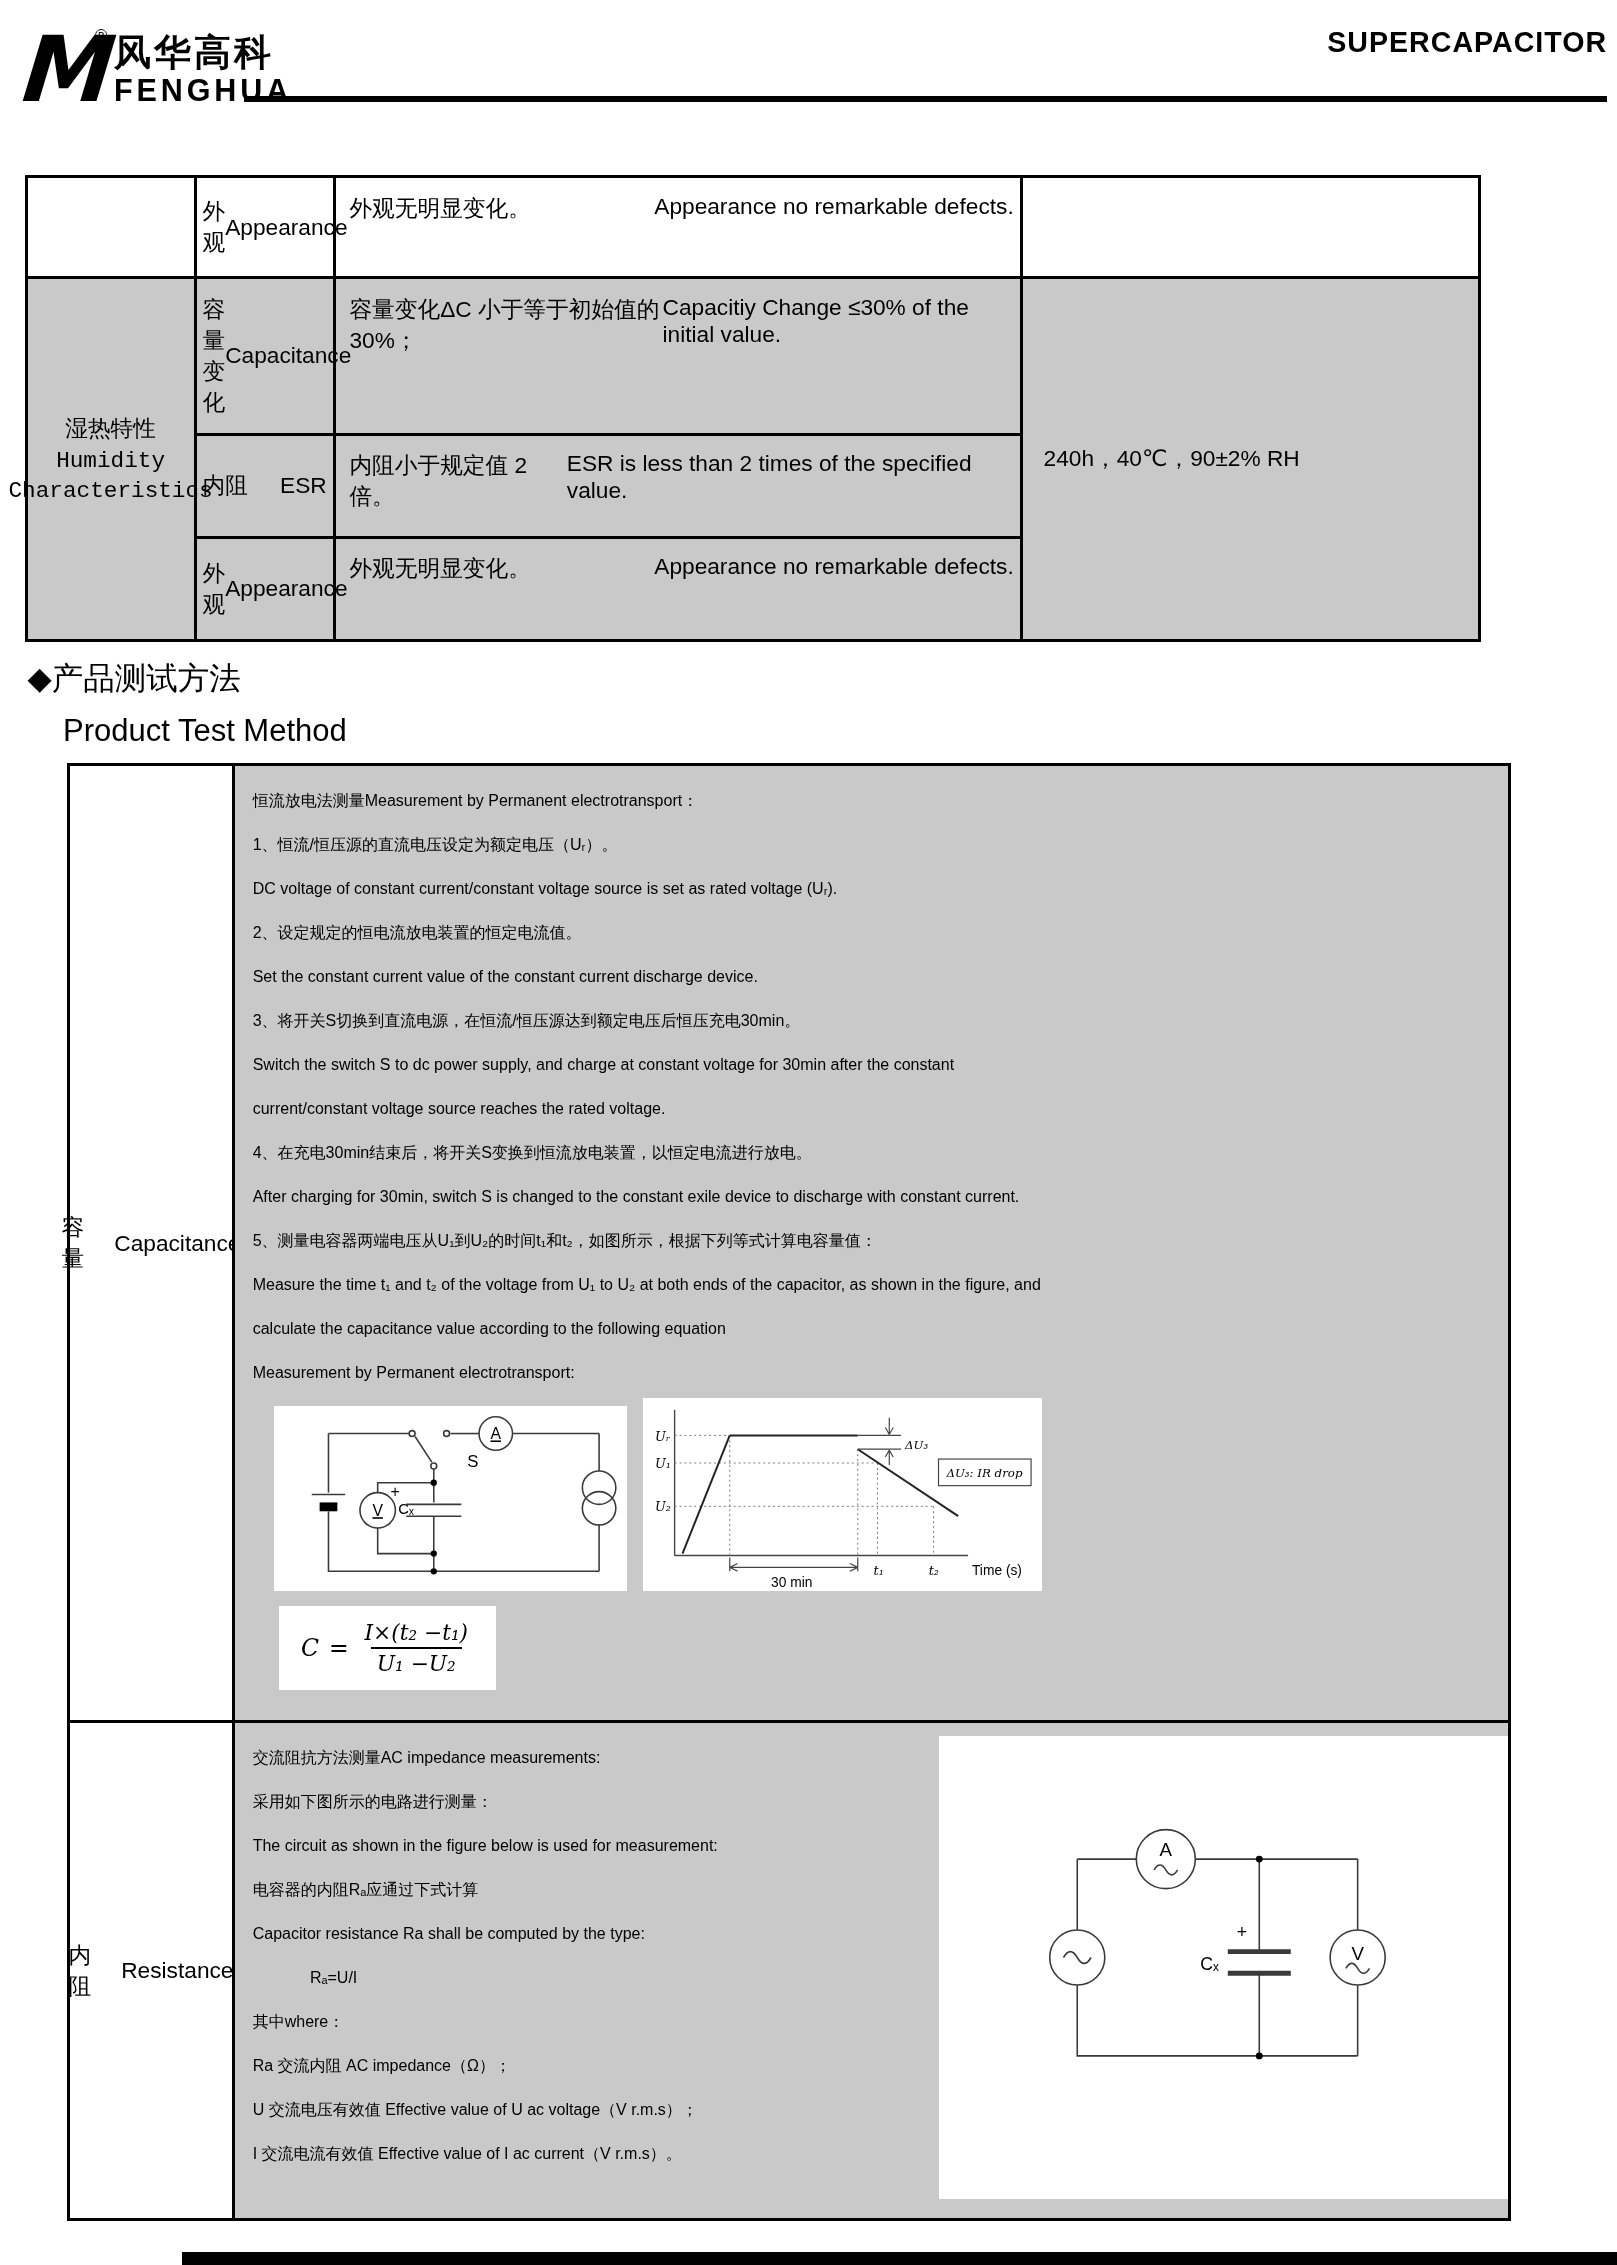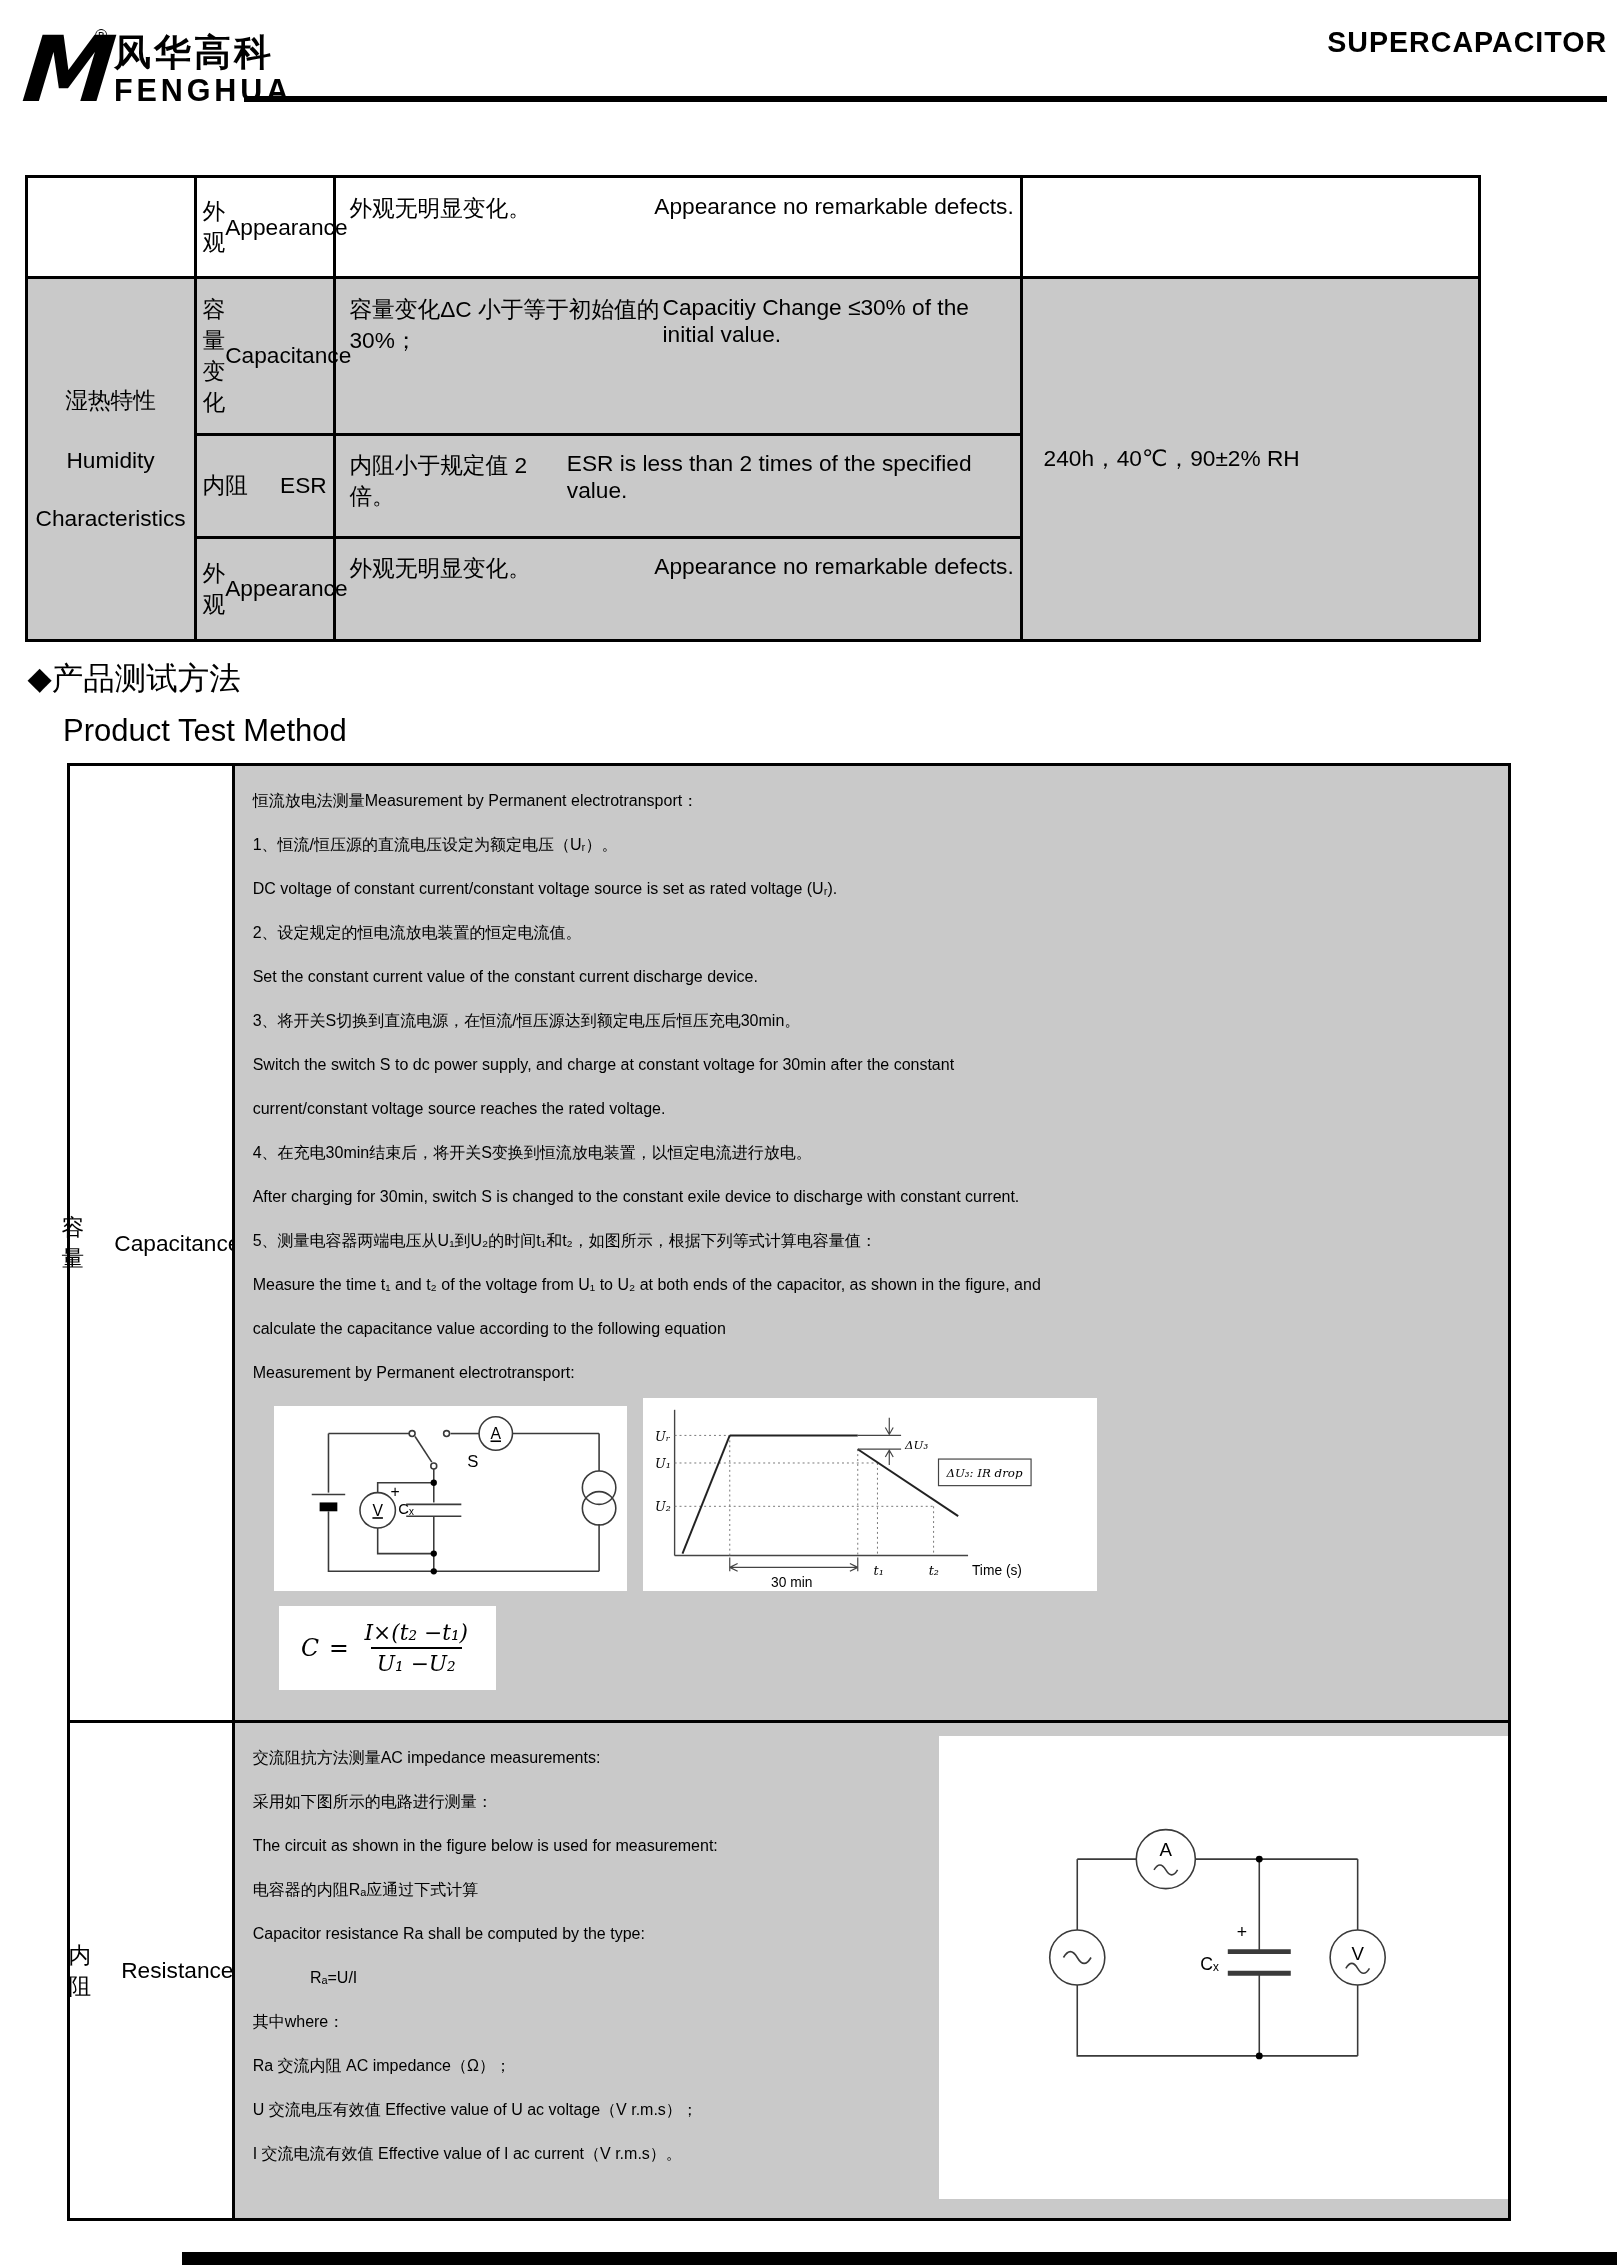--- a/index.html
+++ b/index.html
@@ -22,42 +22,42 @@
   .shade{background:#c9c9c9;}
   .two-line{display:flex;justify-content:space-between;height:100%;
             box-sizing:border-box;padding:14.8px 5.9px;}
   .two-line.centered{align-items:center;text-align:center;}
   .two-line.left{align-items:flex-start;padding-left:13.8px;}
 
   
   .t1{position:absolute;left:24.6px;top:175px;}
   .t1 table{width:1453px;height:413px;}
   .group-cell{display:flex;flex-direction:column;justify-content:center;align-items:center;
-              gap:31px;height:100%;}
+              gap:4px;height:100%;font-family:Liberation Mono, monospace;}
   .cond-cell{display:flex;align-items:center;height:100%;padding-left:21px;box-sizing:border-box;}
 
   
   .sec-cn{position:absolute;left:27.6px;top:658px;font-size:31.5px;}
   .sec-en{position:absolute;left:63px;top:713px;font-size:31px;}
 
   
   .t2{position:absolute;left:67px;top:763px;}
   .t2 table{width:1440px;height:1456px;}
   .t2 td{vertical-align:top;}
   .label-cell{display:flex;flex-direction:row;justify-content:center;align-items:center;
               gap:30px;height:100%;text-align:center;}
   .content-cell{position:relative;height:100%;box-sizing:border-box;}
   .tline{padding-left:17.7px;height:44px;line-height:44px;font-size:16px;white-space:nowrap;}
   .tline.indent{padding-left:75px;}
   .txt-block{padding-top:12.8px;}
 
   .figures{position:absolute;left:39px;top:632px;display:flex;gap:15.8px;align-items:flex-start;}
   .figbox{background:#fff;}
   .fig-circuit1{width:353px;height:185px;margin-top:7.9px;}
-  .fig-graph{width:454px;height:193px;}
+  .fig-graph{width:399px;height:193px;}
   .formula-box{position:absolute;left:44px;top:840px;width:217px;height:84px;background:#fff;
                display:flex;align-items:center;justify-content:center;gap:9.9px;
                font-family:"DejaVu Serif","Liberation Serif",serif;font-style:italic;font-size:23.6px;}
   .frac{display:inline-flex;flex-direction:column;align-items:center;font-size:21.7px;}
   .frac .den{border-top:2px solid #000;padding:2px 5.9px 0 5.9px;}
   .frac .num{padding:0 5.9px 2px 5.9px;}
 
   .circuit2-box{position:absolute;left:704px;top:12.8px;width:569px;height:463px;background:#fff;}
   .circuit2-box svg{position:absolute;left:79px;top:69px;}
 

